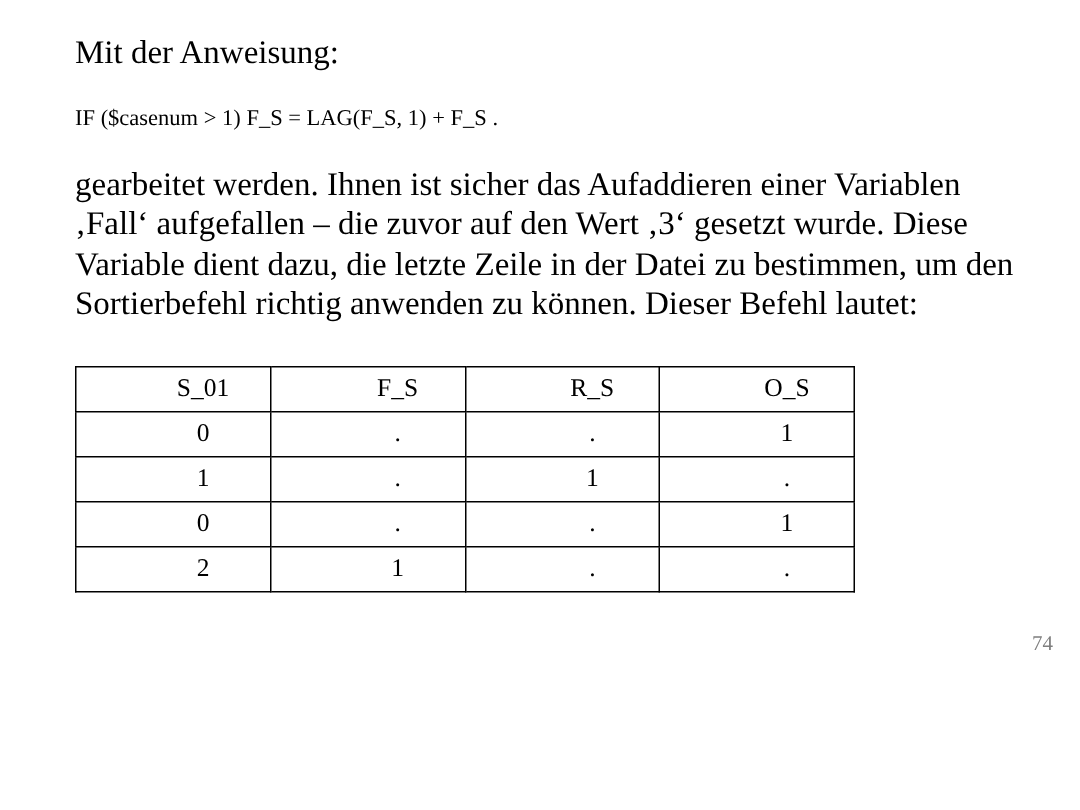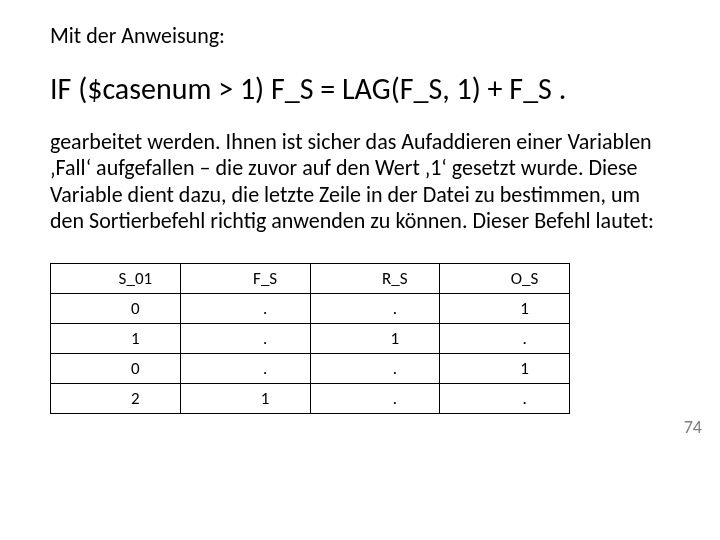--- a/index.html
+++ b/index.html
@@ -1,37 +1,37 @@
 <!DOCTYPE html>
 <html><head>
 <meta charset="utf-8">
 <style>
   * { margin: 0; padding: 0; box-sizing: border-box; }
   html, body { width: 720px; height: 540px; background: #fff; font-family: Calibri, "Segoe UI", Arial, sans-serif; color: #000; }
-  .slide { position: relative; width: 720px; height: 460px; padding: 22px 44px 0 50px; }
+  .slide { position: relative; width: 720px; height: 460px; padding: 22px 44px 0 50px; font-family: Liberation Serif, serif; }
   .heading { font-size: 22px; margin-bottom: 22px; }
-  .code-block { font-size: 30px; line-height: 1.2; margin-bottom: 22px; }
+  .code-block { font-size: 15px; line-height: 1.2; margin-bottom: 22px; }
   .paragraph { font-size: 22px; line-height: 1.2; }
   table.data { border-collapse: collapse; margin-top: 28px; width: 520px; table-layout: fixed; }
   table.data th, table.data td { border: 1px solid #000; height: 30px; text-align: center; font-size: 17px; font-weight: 400; vertical-align: middle; padding-left: 40px; }
   table.data th { font-weight: 400; }
-  .page-num { position: absolute; right: 18px; bottom: 22px; font-size: 18px; color: #7f7f7f; }
+  .page-num { position: absolute; right: 18px; bottom: 22px; font-size: 14px; color: #7f7f7f; }
 </style>
 </head>
 <body>
 
 <div class="slide">
 
   <div class="heading">Mit der Anweisung:</div>
 
   <div class="code-block">
     <div>IF ($casenum &gt; 1) F_S = LAG(F_S, 1) + F_S .</div>
   </div>
 
-  <div class="paragraph">gearbeitet werden. Ihnen ist sicher das Aufaddieren einer Variablen ‚Fall‘ aufgefallen – die zuvor auf den Wert ‚1‘ gesetzt wurde. Diese Variable dient dazu, die letzte Zeile in der Datei zu bestimmen, um den Sortierbefehl richtig anwenden zu können. Dieser Befehl lautet:</div>
+  <div class="paragraph">gearbeitet werden. Ihnen ist sicher das Aufaddieren einer Variablen ‚Fall‘ aufgefallen – die zuvor auf den Wert ‚3‘ gesetzt wurde. Diese Variable dient dazu, die letzte Zeile in der Datei zu bestimmen, um den Sortierbefehl richtig anwenden zu können. Dieser Befehl lautet:</div>
 
   <table class="data">
     <thead>
       <tr>
         <th>S_01</th>
         <th>F_S</th>
         <th>R_S</th>
         <th>O_S</th>
       </tr>
     </thead>

